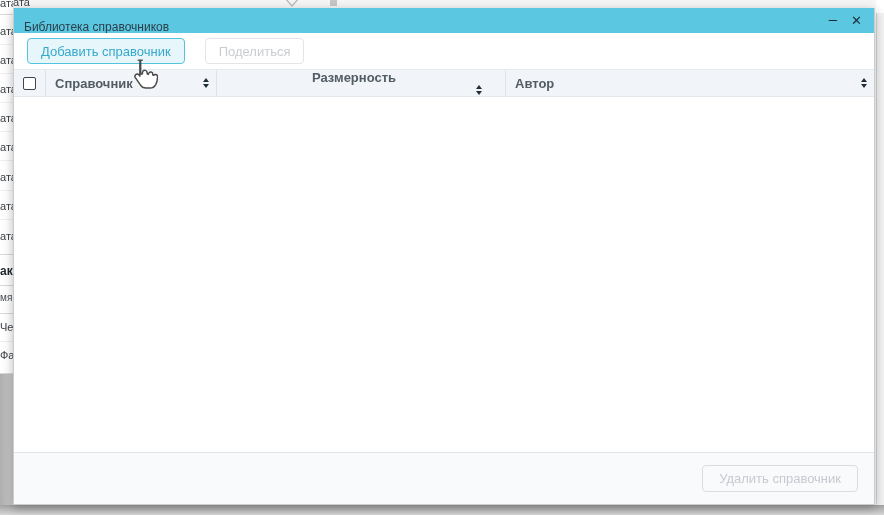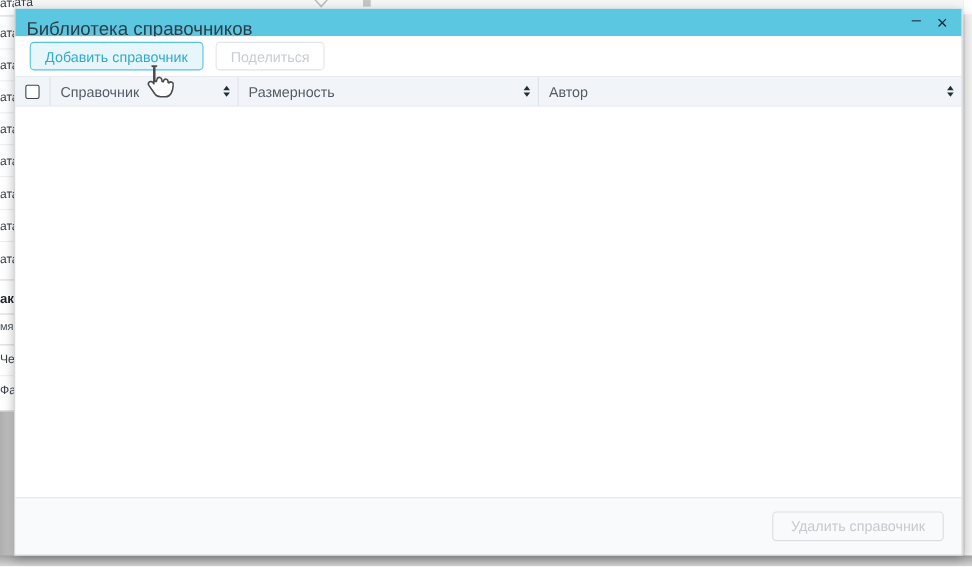--- a/index.html
+++ b/index.html
@@ -23,40 +23,40 @@
   .bg-right-strip { position:absolute; right:0; top:0; width:8px; height:515px; background:#f2f2f2; border-left:1px solid #d8d8d8; }
   .bg-right-strip .white-cap { position:absolute; right:0; top:0; width:8px; height:13px; background:#ffffff; }
   .bg-bottom-strip { position:absolute; left:0; top:505px; width:884px; height:10px;
                      background:linear-gradient(to bottom,#a3a3a3,#d7d7d7); }
 
   
   .dialog { position:absolute; left:13px; top:8px; width:862px; height:497px; background:#ffffff;
             border:1px solid #c9cdd0; border-top:none; display:flex; flex-direction:column;
             box-shadow:0 3px 10px rgba(0,0,0,0.28); }
   .titlebar { height:25px; background:#5cc7e0; display:flex; align-items:center; padding:0 12px 0 10px; flex:0 0 auto; }
-  .titlebar .title { font-size:17px; color:#2c3e4a;margin-top:12px; }
+  .titlebar .title { font-size:12px; color:#2c3e4a;margin-top:12px; }
   .win-controls { margin-left:auto; display:flex; align-items:center; gap:14px; }
   .win-btn { color:#1e2b36; cursor:default; line-height:1; display:inline-block; text-align:center; }
   .win-btn.min { font-size:15px; transform:translateY(-2px); }
   .win-btn.close { font-size:13px; }
 
-  .toolbar { height:36px; background:#ffffff; display:flex; align-items:center; padding-left:13px; gap:11px; flex:0 0 auto; }
+  .toolbar { height:36px; background:#ffffff; display:flex; align-items:center; padding-left:13px; gap:20px; flex:0 0 auto; }
   .btn { height:26px; border-radius:4px; font-size:13px; font-family:"Liberation Sans",sans-serif;
          padding:0 13px; background:transparent; border:1px solid transparent; }
   .btn-add { background:#e7f6fb; border-color:#55c3df; color:#35a9cb; }
   .btn-share { background:#ffffff; border-color:#e2e4e7; color:#c9cdd2; }
 
   .table-header { height:28px; background:#f1f5f9; border-top:1px solid #e7ebee; border-bottom:1px solid #e3e8ed;
                   display:flex; align-items:stretch; flex:0 0 auto; }
   .cell { display:flex; align-items:center; }
   .cell-checkbox { width:31px; justify-content:flex-start; padding-left:9px; }
   .checkbox { width:13px; height:13px; background:#ffffff; border:1px solid #3f464c; border-radius:2px; }
   .col { border-left:1px solid #dce3e9; padding:0 7px 0 9px; }
-  .col-0 { width:171px; } .col-1 { width:273px; } .col-2 { width:160px; } .col-3 { flex:1; }
-  .col .label { font-size:13px; color:#535c64; white-space:nowrap; overflow:hidden; }
+  .col-0 { width:171px; } .col-1 { width:273px;flex-direction:column; } .col-2 { width:160px; } .col-3 { flex:1;margin-left:16px; }
+  .col .label { font-size:13px; color:#535c64; white-space:nowrap; overflow:hidden;font-weight:bold; }
   .sort { margin-left:auto; display:flex; flex-direction:column; align-items:center; gap:2px; padding-left:6px; }
   .tri-up { width:0; height:0; border-left:3.5px solid transparent; border-right:3.5px solid transparent; border-bottom:4.5px solid #202e38; }
   .tri-down { width:0; height:0; border-left:3.5px solid transparent; border-right:3.5px solid transparent; border-top:4.5px solid #202e38; }
   .tri-down.active { border-top-color:#29b2de; }
 
   .table-body { flex:1 1 auto; background:#ffffff; }
 
   .dlg-footer { height:52px; background:#f8fafb; border-top:1px solid #e3e6e8; display:flex; align-items:center;
                 justify-content:flex-end; gap:11px; padding-right:16px; flex:0 0 auto; }
   .btn-delete { height:27px; background:transparent; border-color:#dbdee1; color:#c6cad0; padding:0 16px; }

